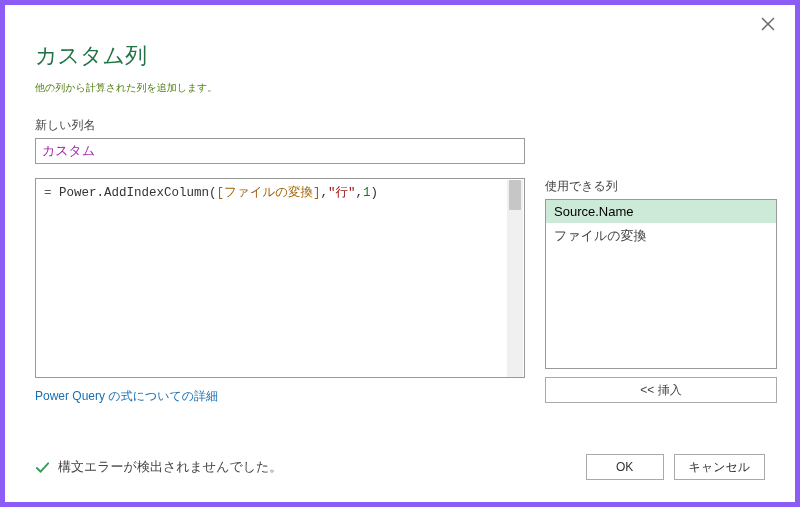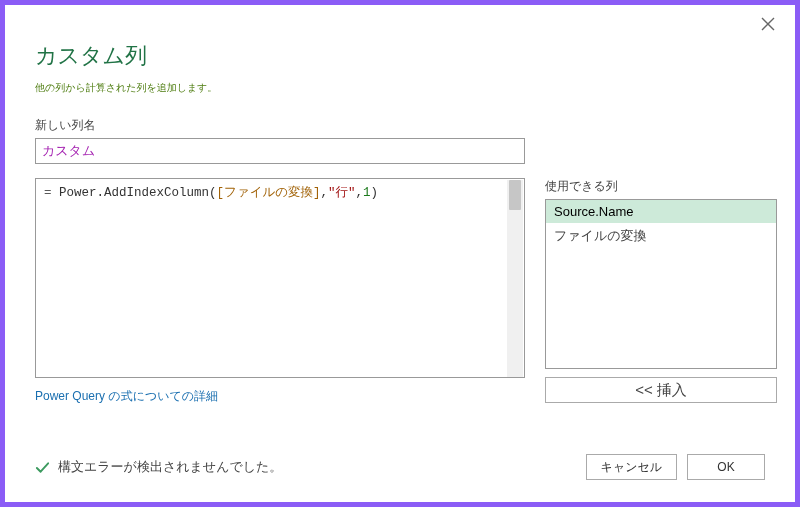--- a/index.html
+++ b/index.html
@@ -119,21 +119,21 @@
     background: #cdead9;
     color: #000000;
   }
   .insert-btn {
     margin-top: 8px;
     width: 100%;
     height: 26px;
     border: 1px solid #aaa;
     background: #fff;
     font-family: inherit;
-    font-size: 15px;
+    font-size: 12px;
     color: #444;
     cursor: pointer;
   }
   .pq-link {
     margin-top: 10px;
     color: #1a6fb0;
     font-size: 12px;
     cursor: pointer;
     display: inline-block;
   }
@@ -210,18 +210,18 @@
   <div class="footer">
     <div class="syntax-status">
       <span class="check-icon">
         <svg viewBox="0 0 16 16">
             <path d="M2 8.5 L6 12.5 L14 3.5" stroke="currentColor" stroke-width="2" fill="none" stroke-linecap="round" stroke-linejoin="round"></path>
           </svg>
       </span>
       <span>構文エラーが検出されませんでした。</span>
     </div>
     <div class="btn-row">
+      <button class="btn">OK</button>
       <button class="btn">キャンセル</button>
-      <button class="btn">OK</button>
     </div>
   </div>
 
 </div>
 
 </body></html>

